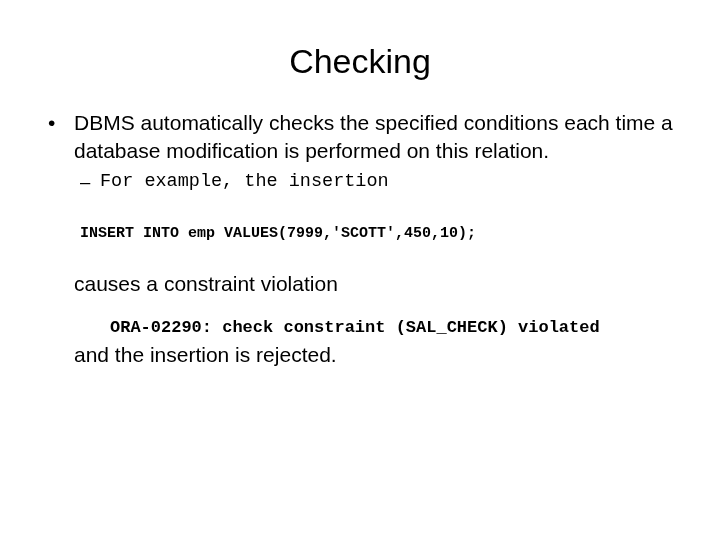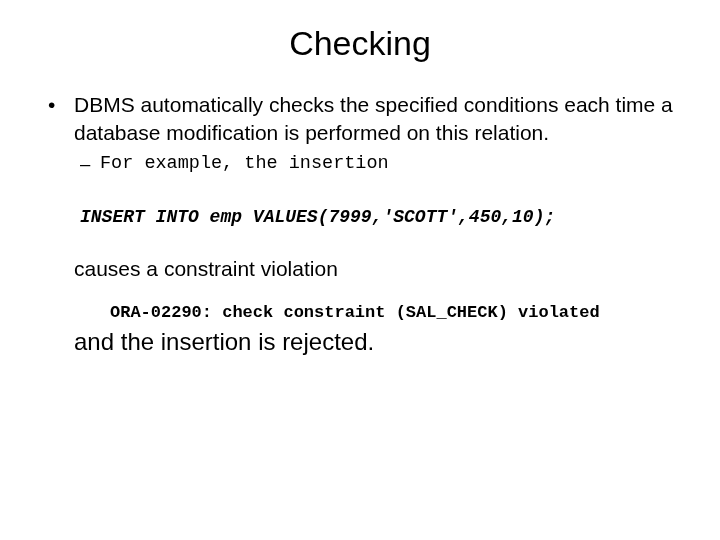--- a/index.html
+++ b/index.html
@@ -5,21 +5,21 @@
     * { margin: 0; padding: 0; box-sizing: border-box; }
     body {
       width: 720px;
       height: 540px;
       background: #ffffff;
       font-family: Arial, Helvetica, sans-serif;
       color: #000000;
       position: relative;
     }
     .slide {
-      padding: 18px 40px 0 40px;
+      padding: 36px 40px 0 40px;
     }
     .title {
       text-align: center;
       font-size: 34px;
       font-weight: normal;
       margin-bottom: 28px;
       margin-top: 6px;
     }
     .bullet-main {
       display: flex;
@@ -49,40 +49,39 @@
       flex-shrink: 0;
       padding-left: 6px;
     }
     .bullet-sub .text {
       flex: 1;
       font-family: Liberation Mono, monospace;
     }
     .code-line-1 {
       font-family: "Courier New", Courier, monospace;
       font-weight: bold;
-      font-size: 18px;
+      font-size: 15px;
       margin-left: 40px;
       margin-bottom: 30px;
-      font-style: italic;
     }
     .body-line-1 {
       font-size: 21px;
       margin-left: 34px;
       margin-bottom: 6px;
     }
     .code-line-2 {
       font-family: "Courier New", Courier, monospace;
       font-weight: bold;
       font-size: 17px;
       margin-left: 70px;
       margin-top: 22px;
       margin-bottom: 6px;
     }
     .body-line-2 {
-      font-size: 24px;
+      font-size: 21px;
       margin-left: 34px;
     }
   </style>
 </head>
 <body>
 
 <div class="slide">
   <h1 class="title">Checking</h1>
 
   <div class="bullet-main">

